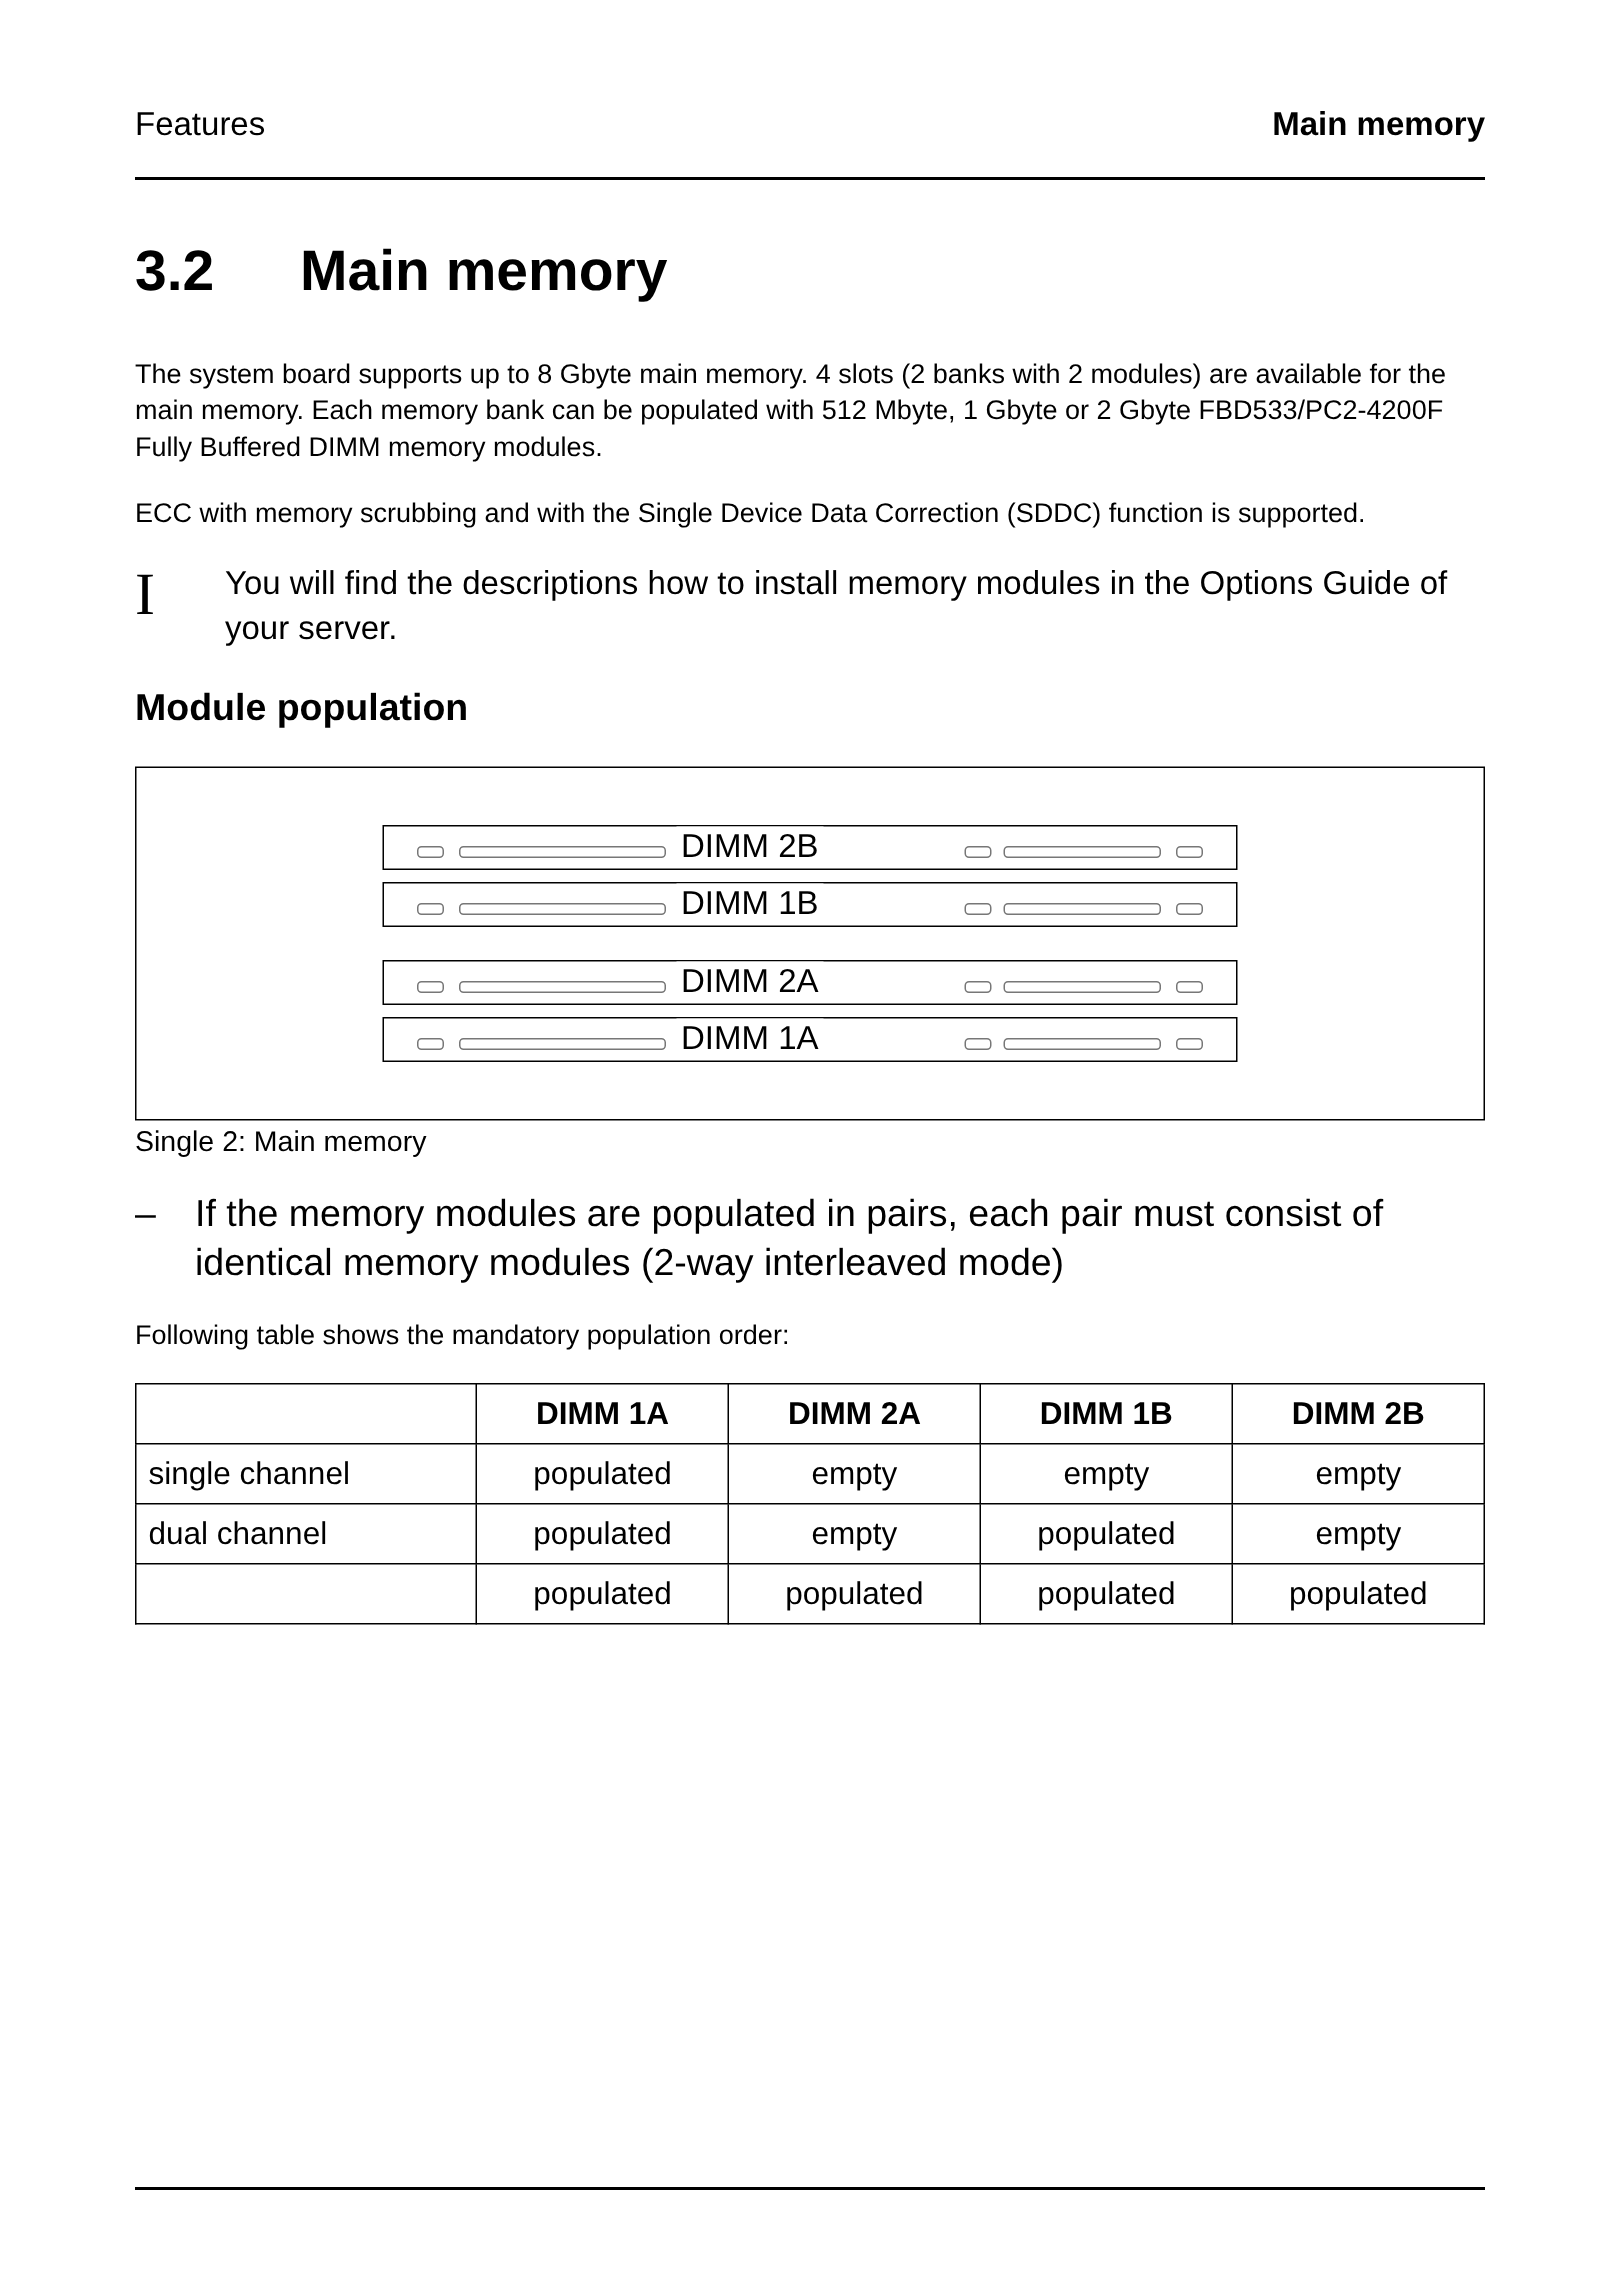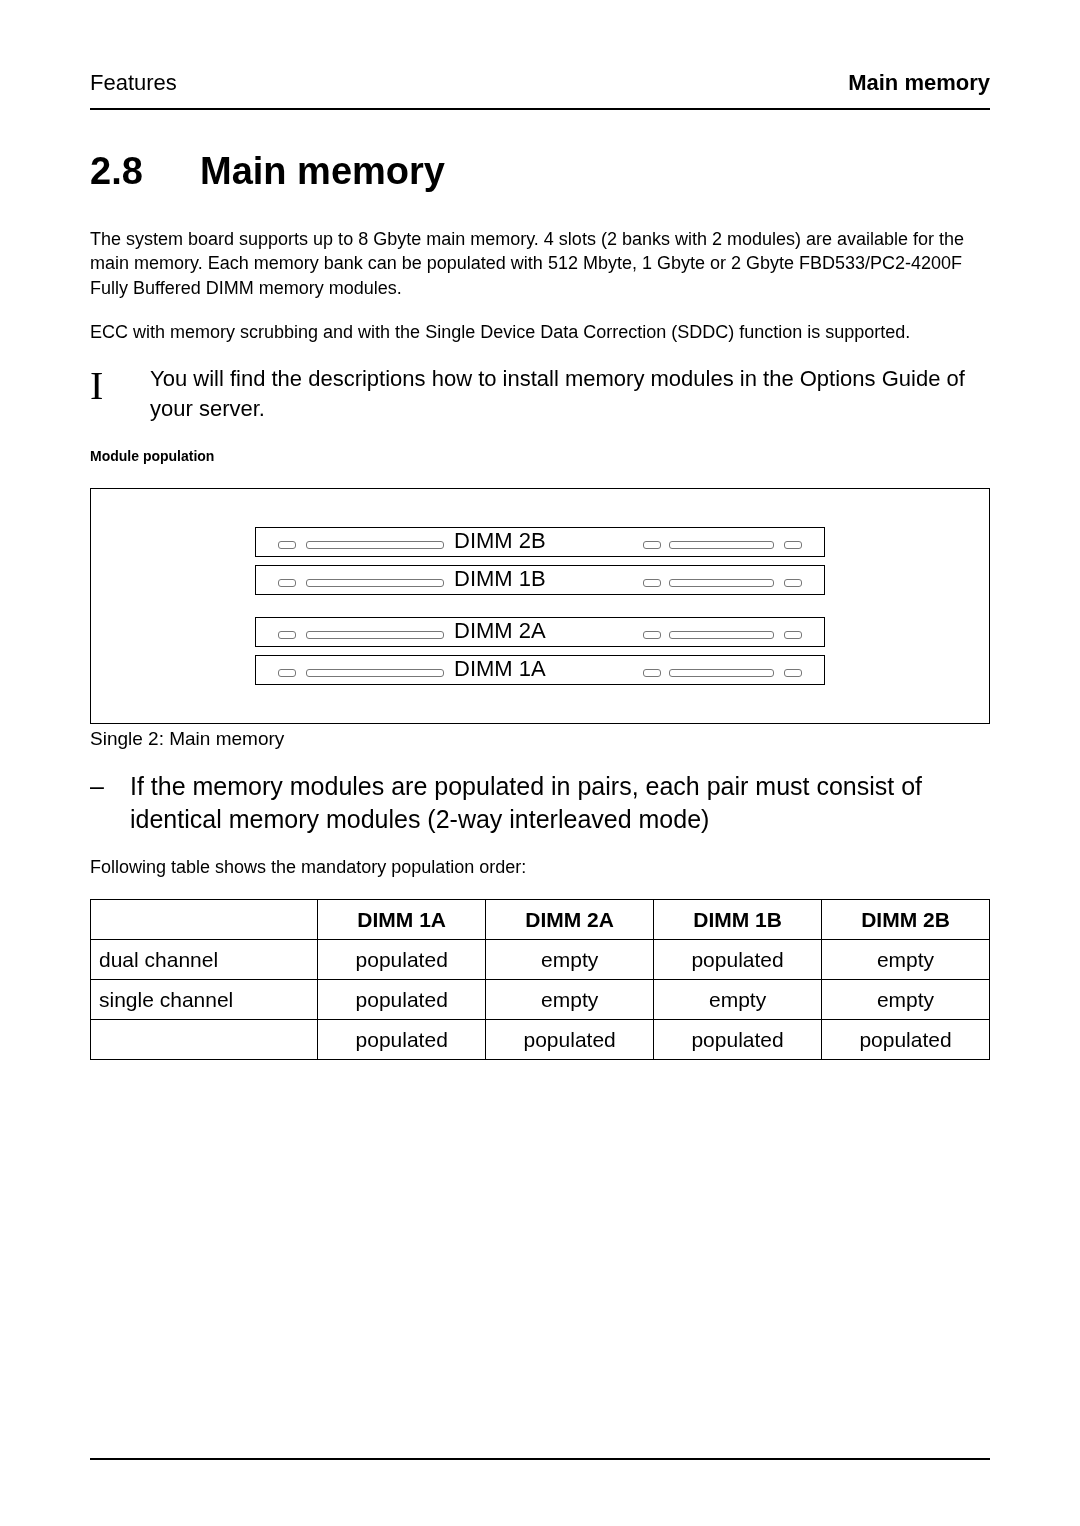--- a/index.html
+++ b/index.html
@@ -7,21 +7,21 @@
   body {
     font-family: Arial, Helvetica, sans-serif;
     color: #000;
     position: relative;
     padding: 70px 90px 60px 90px;
   }
   .header-row {
     display: flex;
     justify-content: space-between;
     font-size: 22px;
-    margin-bottom: 12px;
+    margin-bottom: 22px;
     text-align: center;
   }
   .header-right { font-weight: bold; }
   hr.header-rule {
     border: none;
     border-top: 2px solid #000;
     margin-bottom: 40px;
   }
   h1.section-heading {
     font-size: 38px;
@@ -45,21 +45,21 @@
     width: 60px;
     line-height: 1;
     padding-top: 2px;
   }
   .note-text {
     font-size: 22px;
     line-height: 1.35;
     flex: 1;
   }
   .subheading {
-    font-size: 14px;
+    font-size: 25px;
     font-weight: bold;
     margin: 12px 0 24px 0;
   }
   .figure-frame {
     border: 1.5px solid #000;
     padding: 38px 20px 30px 20px;
     margin-bottom: 4px;
   }
   .slot-group { margin-bottom: 22px; }
   .slot-group:last-child { margin-bottom: 0; }
@@ -150,21 +150,21 @@
 </head>
 <body>
 
 <div class="header-row">
   <span>Features</span>
   <span class="header-right">Main memory</span>
 </div>
 <hr class="header-rule">
 
 <h1 class="section-heading">
-  <span class="num">2.8</span><span>Main memory</span>
+  <span class="num">3.2</span><span>Main memory</span>
 </h1>
 
 <p class="body-para">The system board supports up to 8 Gbyte main memory. 4 slots (2 banks with 2 modules) are available for the main memory. Each memory bank can be populated with 512 Mbyte, 1 Gbyte or 2 Gbyte FBD533/PC2-4200F Fully Buffered DIMM memory modules.</p>
 <p class="body-para">ECC with memory scrubbing and with the Single Device Data Correction (SDDC) function is supported.</p>
 
 <div class="note-row">
   <div class="note-icon">I</div>
   <div class="note-text">You will find the descriptions how to install memory modules in the Options Guide of your server.</div>
 </div>
 
@@ -221,31 +221,31 @@
     <tr>
       <th></th>
       <th>DIMM 1A</th>
       <th>DIMM 2A</th>
       <th>DIMM 1B</th>
       <th>DIMM 2B</th>
     </tr>
   </thead>
   <tbody>
     <tr>
+      <td class="row-label">single channel</td>
+      <td class="val">populated</td>
+      <td class="val">empty</td>
+      <td class="val">empty</td>
+      <td class="val">empty</td>
+    </tr>
+    <tr>
       <td class="row-label">dual channel</td>
       <td class="val">populated</td>
       <td class="val">empty</td>
       <td class="val">populated</td>
-      <td class="val">empty</td>
-    </tr>
-    <tr>
-      <td class="row-label">single channel</td>
-      <td class="val">populated</td>
-      <td class="val">empty</td>
-      <td class="val">empty</td>
       <td class="val">empty</td>
     </tr>
     <tr>
       <td class="row-label"></td>
       <td class="val">populated</td>
       <td class="val">populated</td>
       <td class="val">populated</td>
       <td class="val">populated</td>
     </tr>
   </tbody>

